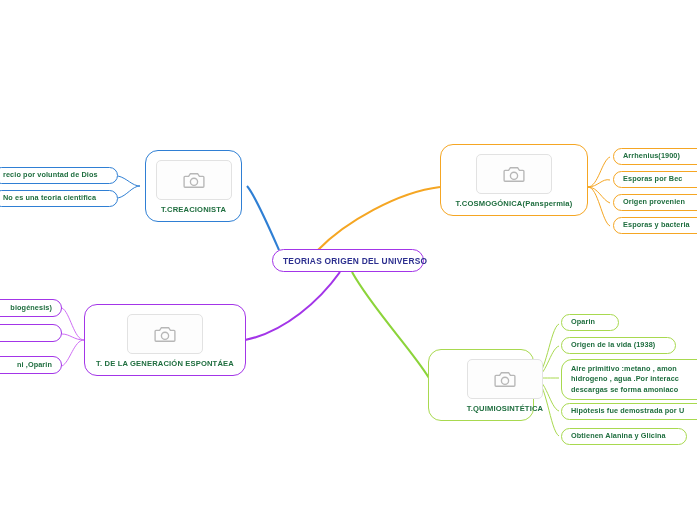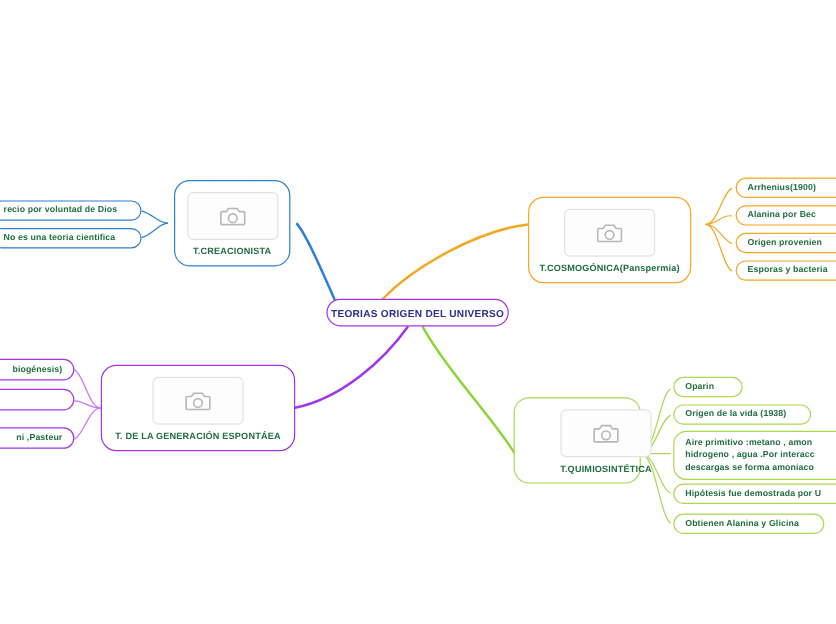--- a/index.html
+++ b/index.html
@@ -27,21 +27,21 @@
 
   
   .root-node {
     position: absolute;
     box-sizing: border-box;
     border: 1.6px solid #a335e8;
     border-radius: 14px;
     background: #ffffff;
     display: flex;
     align-items: center;
-    justify-content: center;
+    justify-content: flex-start;
     padding: 0 10px;
   }
   .root-label {
     font-size: 8.4px;
     font-weight: bold;
     color: #2c2f8f;
     letter-spacing: .25px;
     white-space: nowrap;
   }
 
@@ -158,44 +158,44 @@
     <span class="branch-label">T.CREACIONISTA</span>
   </div>
 
   <div class="leaf-node c-blue" style="left:-7px; top:167px; width:125px; height:17px;">
     <span class="leaf-label">recio por voluntad de Dios</span>
   </div>
   <div class="leaf-node c-blue" style="left:-7px; top:190px; width:125px; height:17px;">
     <span class="leaf-label">No es una teoria cientifica</span>
   </div>
 
-  <div class="branch-node c-orange" style="left:440px; top:164px; width:136px; height:72px;">
+  <div class="branch-node c-orange" style="left:440px; top:144px; width:148px; height:72px;">
     <div class="img-placeholder" style="width:76px; height:40px;">
       <svg width="22" height="18" viewBox="0 0 24 20" fill="none" stroke="#b7b7b7" stroke-width="1.5">
         <path d="M2 6 h4 l2-3 h8 l2 3 h4 a1 1 0 0 1 1 1 v10 a1 1 0 0 1 -1 1 h-20 a1 1 0 0 1 -1 -1 v-10 a1 1 0 0 1 1 -1 z"></path>
         <circle cx="12" cy="12" r="4"></circle>
       </svg>
     </div>
     <span class="branch-label">T.COSMOGÓNICA(Panspermia)</span>
   </div>
 
   <div class="leaf-node c-orange" style="left:613px; top:148px; width:96px; height:17px;">
     <span class="leaf-label">Arrhenius(1900)</span>
   </div>
   <div class="leaf-node c-orange" style="left:613px; top:171px; width:96px; height:17px;">
-    <span class="leaf-label">Alanina por Bec</span>
+    <span class="leaf-label">Esporas por Bec</span>
   </div>
   <div class="leaf-node c-orange" style="left:613px; top:194px; width:96px; height:17px;">
     <span class="leaf-label">Origen provenien</span>
   </div>
   <div class="leaf-node c-orange" style="left:613px; top:217px; width:96px; height:17px;">
     <span class="leaf-label">Esporas y bacteria</span>
   </div>
 
-  <div class="branch-node c-green" style="left:428px; top:331px; width:106px; height:72px;padding-left:48px;">
+  <div class="branch-node c-green" style="left:428px; top:349px; width:106px; height:72px;padding-left:48px;">
     <div class="img-placeholder" style="width:76px; height:40px;">
       <svg width="22" height="18" viewBox="0 0 24 20" fill="none" stroke="#b7b7b7" stroke-width="1.5">
         <path d="M2 6 h4 l2-3 h8 l2 3 h4 a1 1 0 0 1 1 1 v10 a1 1 0 0 1 -1 1 h-20 a1 1 0 0 1 -1 -1 v-10 a1 1 0 0 1 1 -1 z"></path>
         <circle cx="12" cy="12" r="4"></circle>
       </svg>
     </div>
     <span class="branch-label">T.QUIMIOSINTÉTICA</span>
   </div>
 
   <div class="leaf-node c-green" style="left:561px; top:314px; width:58px; height:17px;">
@@ -224,16 +224,16 @@
     <span class="branch-label">T. DE LA GENERACIÓN ESPONTÁEA</span>
   </div>
 
   <div class="leaf-node c-purple" style="left:-52px; top:299px; width:114px; height:18px;">
     <span class="leaf-label" style="margin-left:auto;">biogénesis)</span>
   </div>
   <div class="leaf-node c-purple" style="left:-52px; top:324px; width:114px; height:18px;">
     <span class="leaf-label" style="margin-left:auto;"></span>
   </div>
   <div class="leaf-node c-purple" style="left:-52px; top:356px; width:114px; height:18px;">
-    <span class="leaf-label" style="margin-left:auto;">ni ,Pasteur</span>
+    <span class="leaf-label" style="margin-left:auto;">ni ,Oparin</span>
   </div>
 
 </div>
 
 </body></html>

